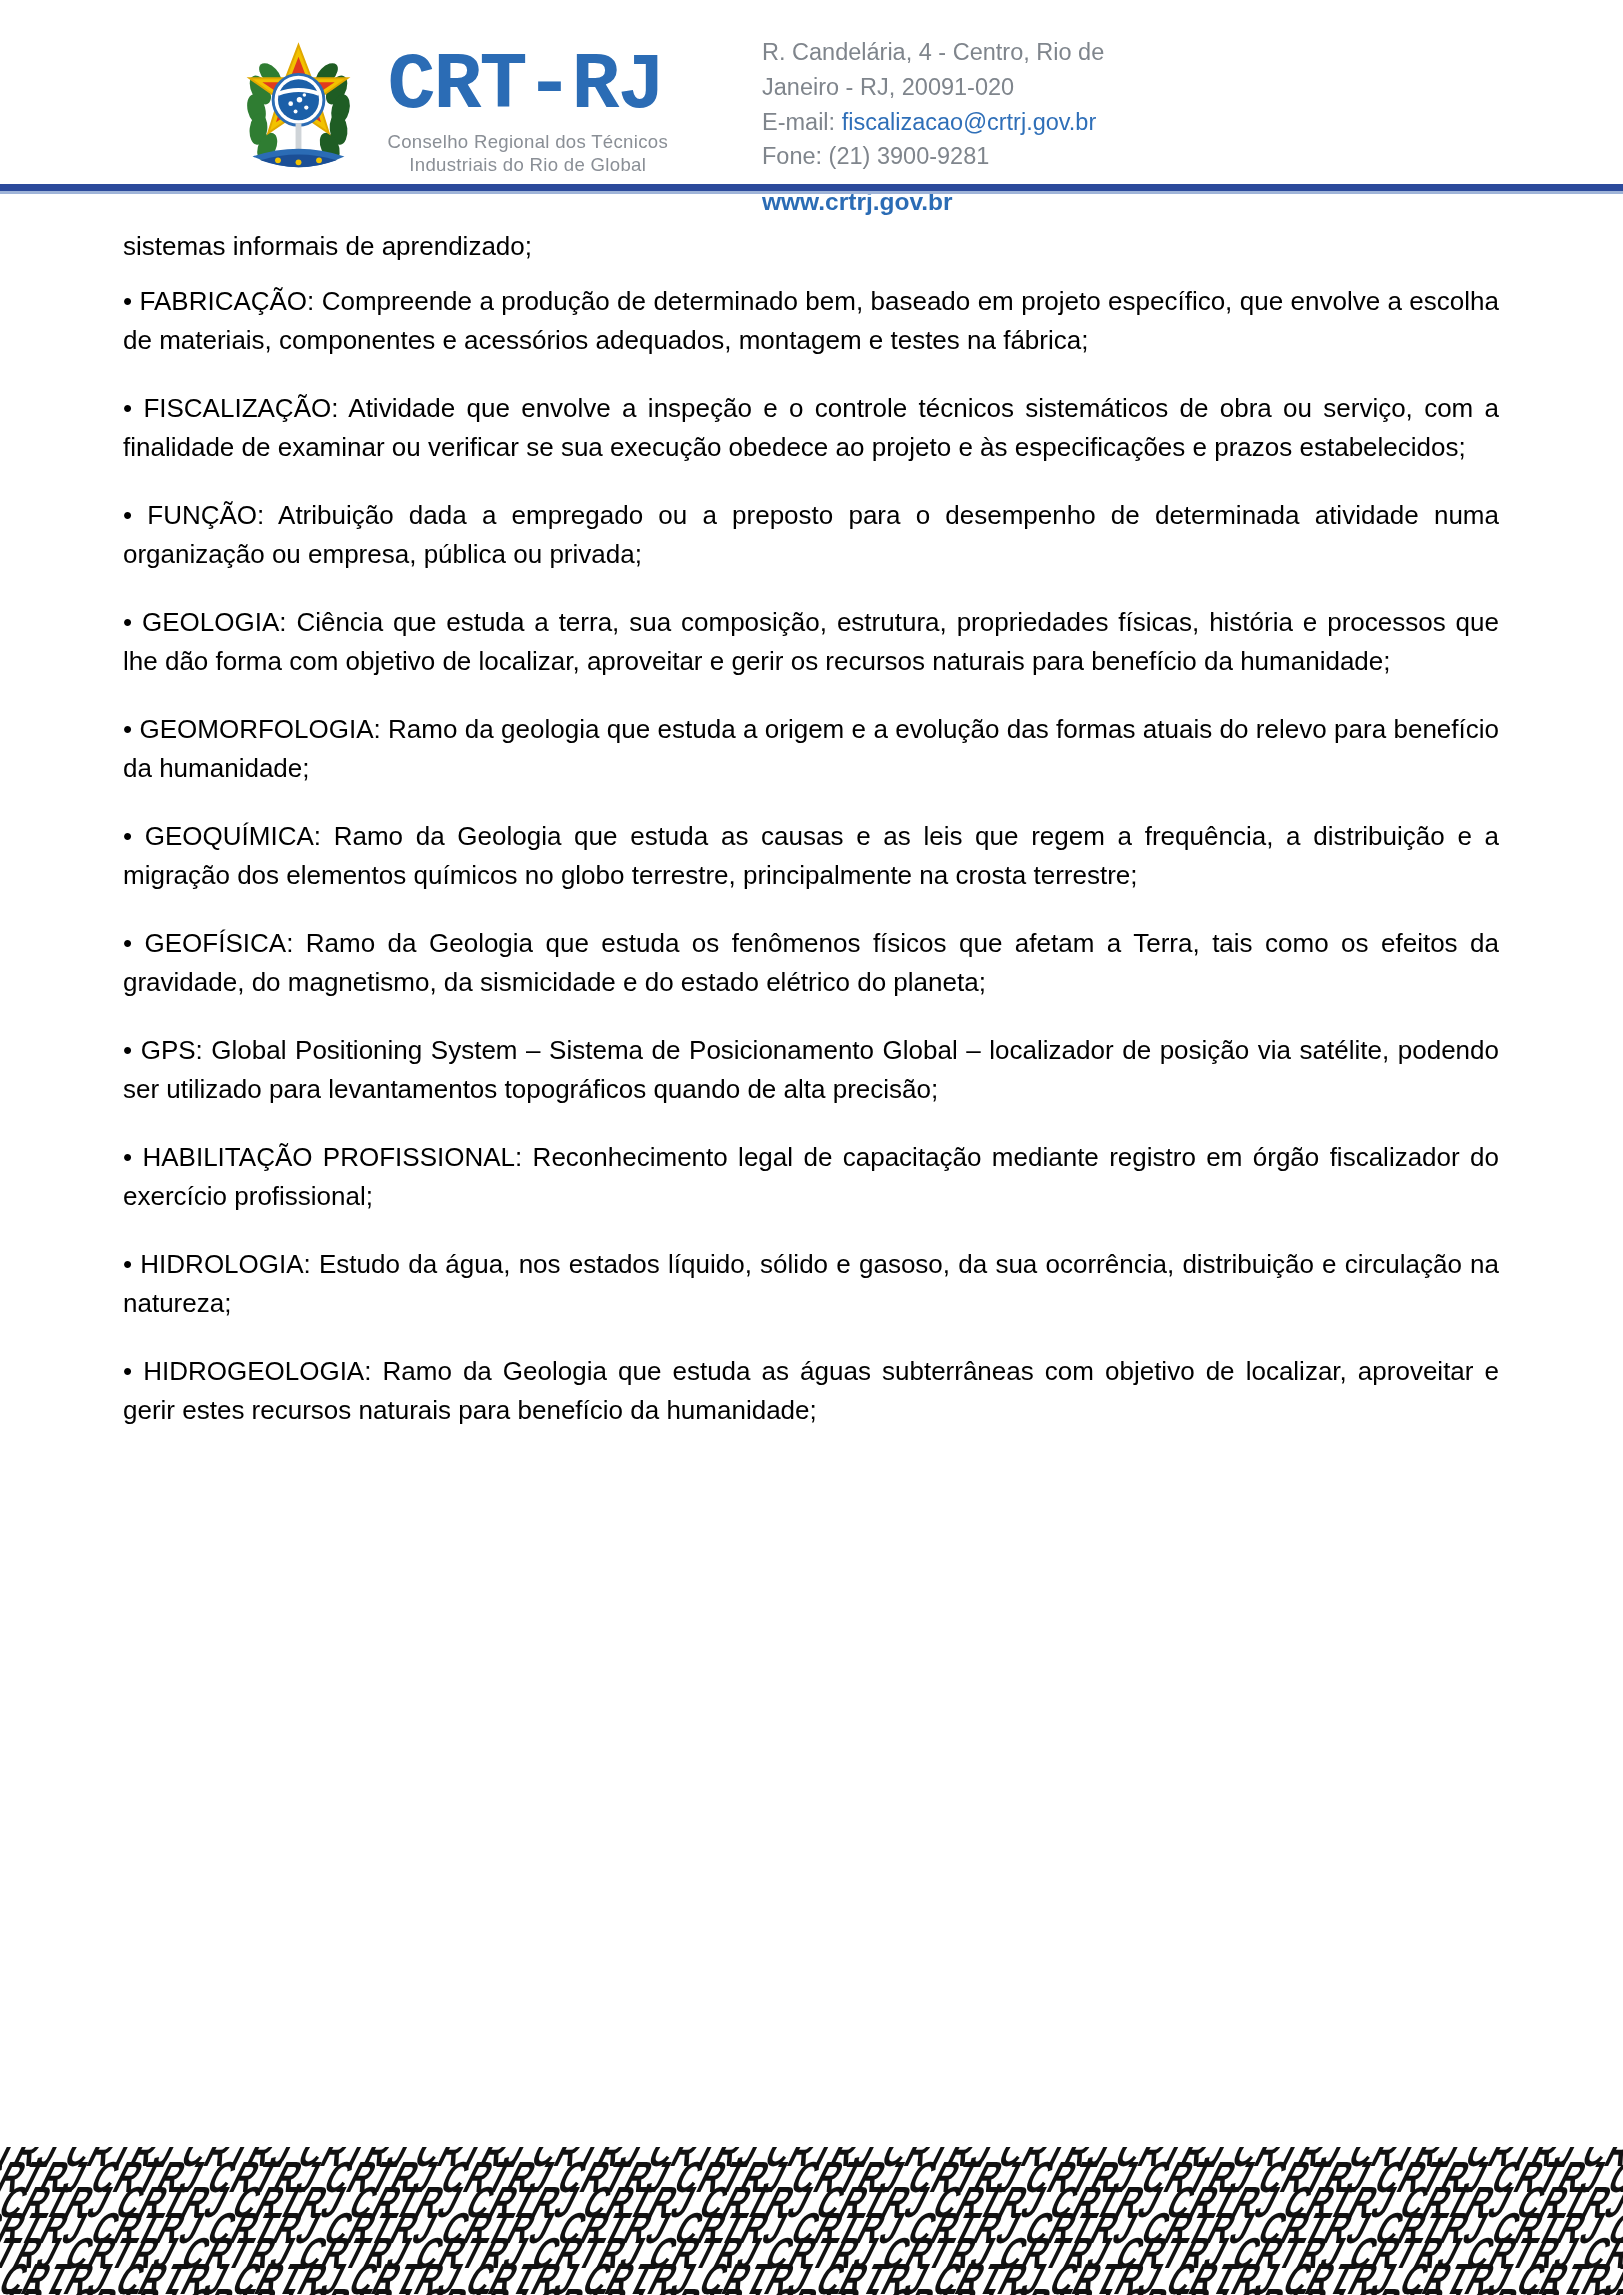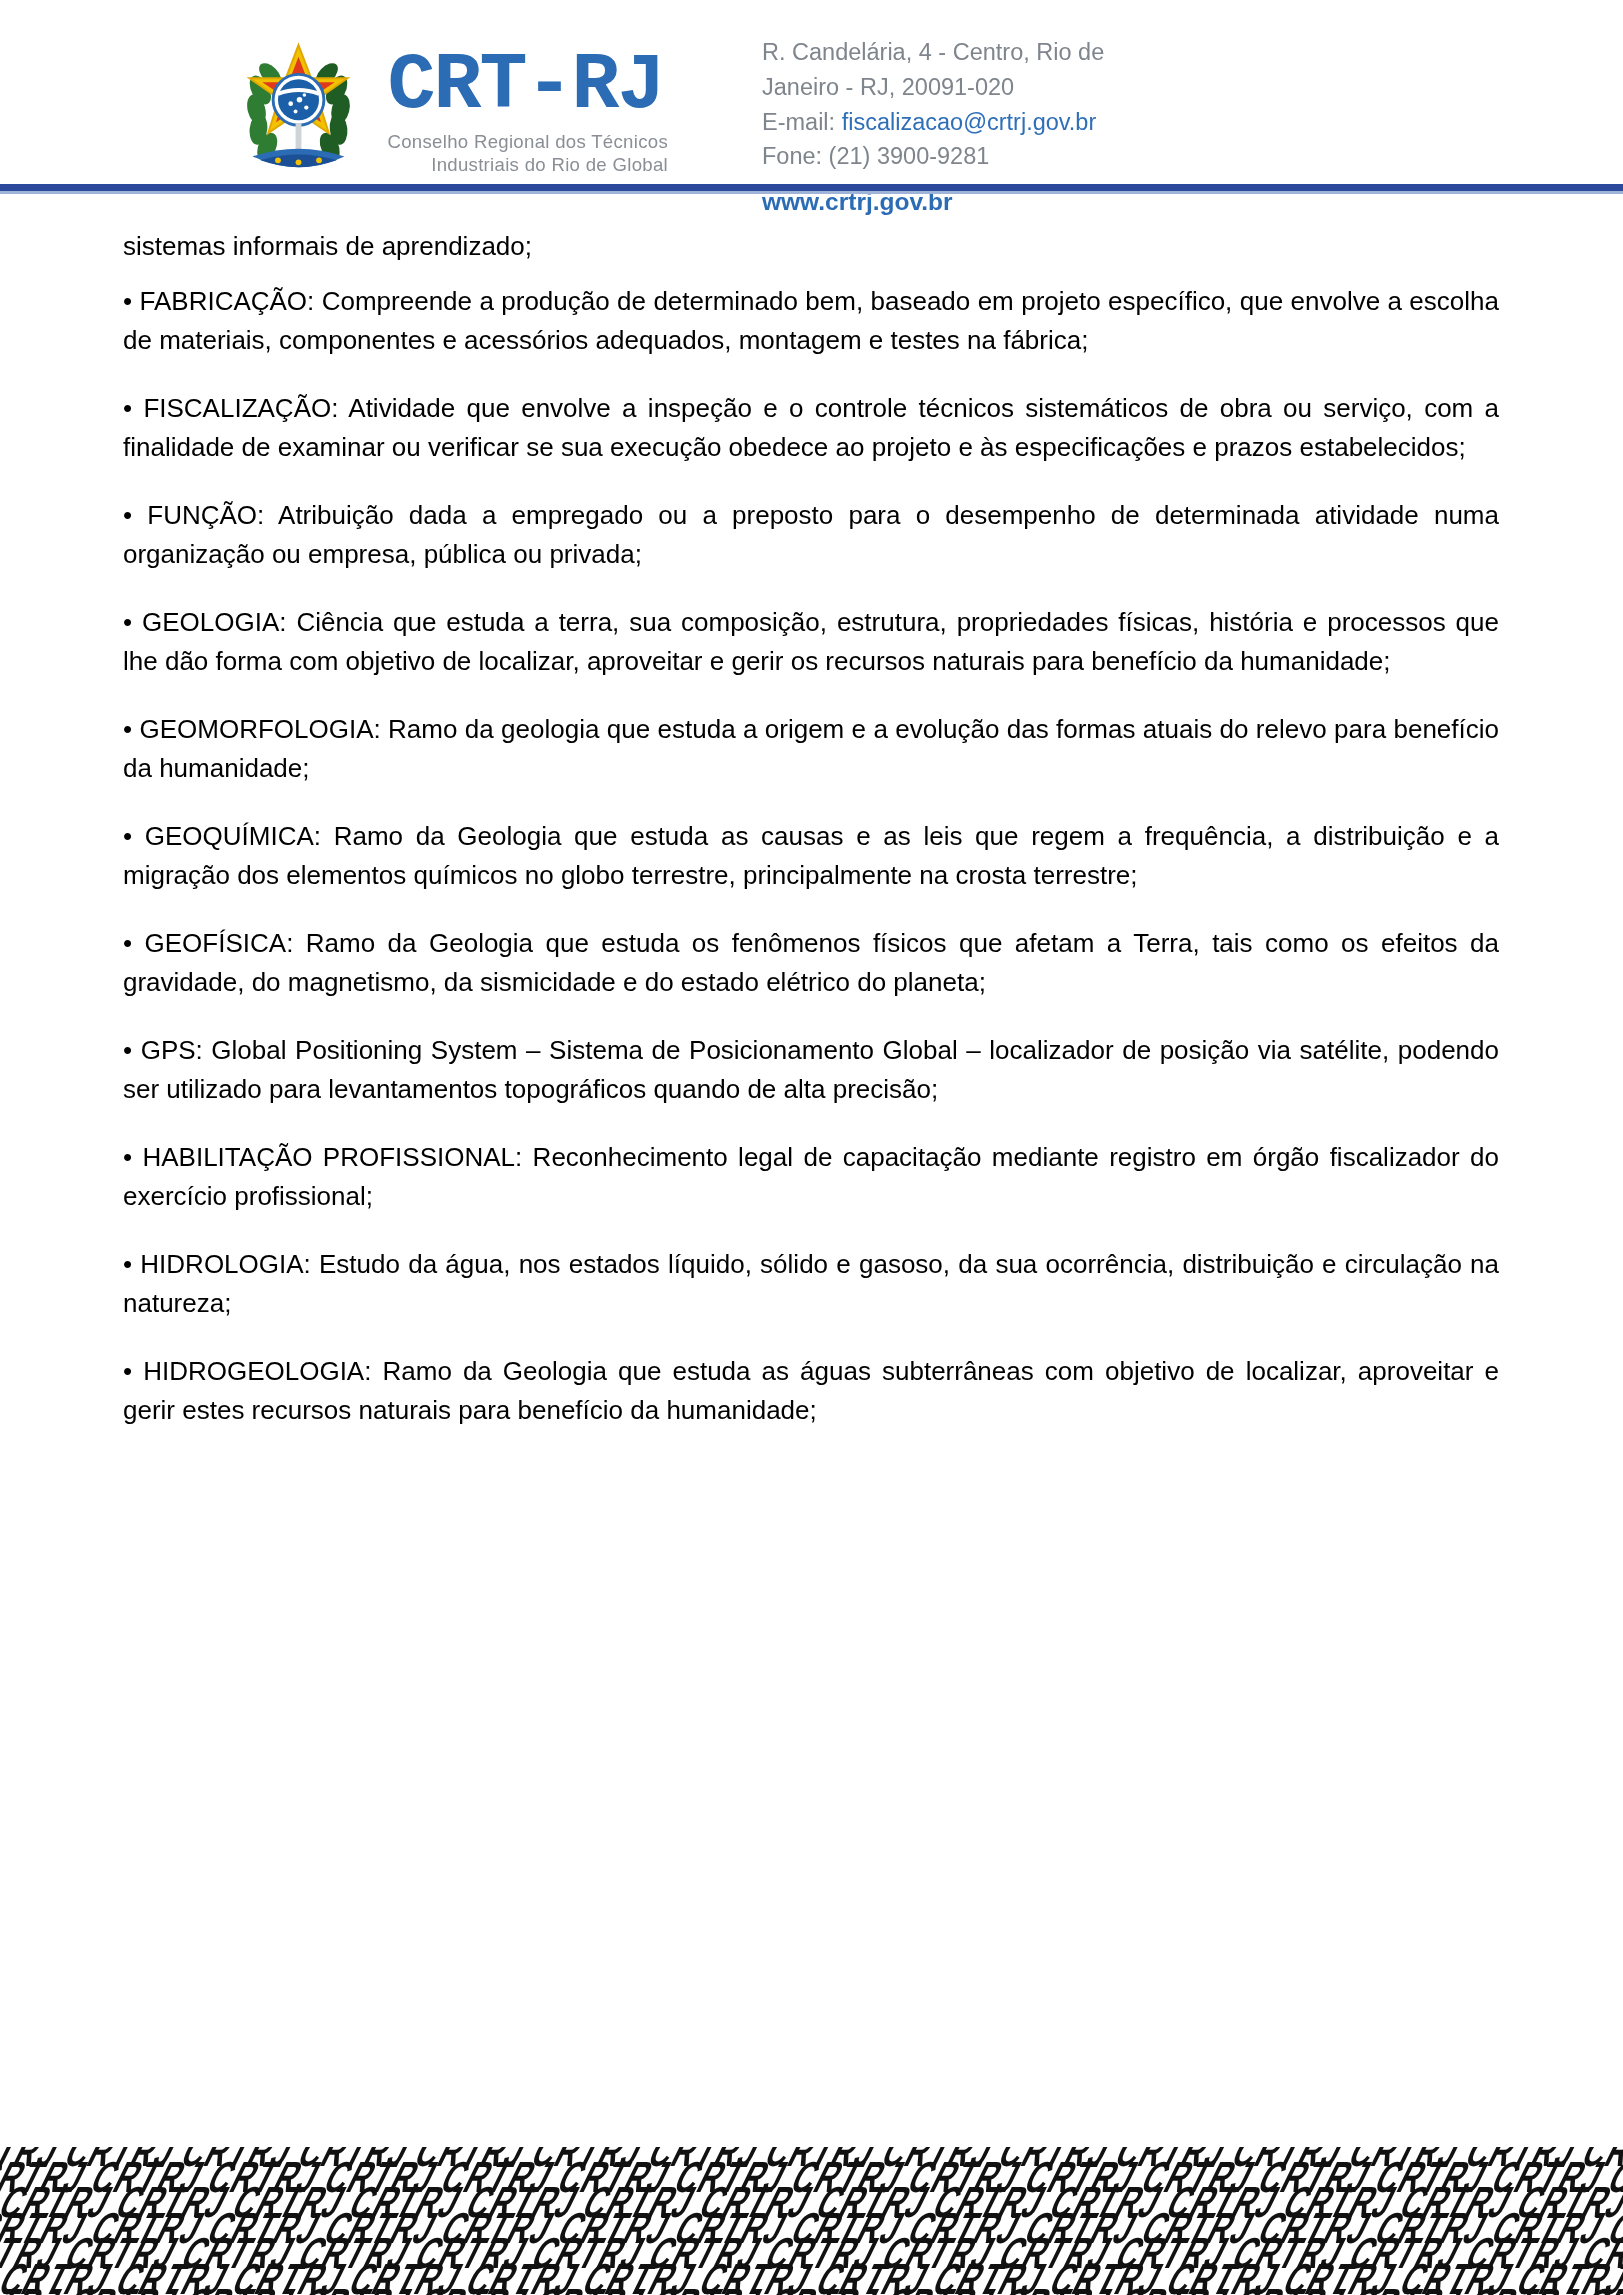--- a/index.html
+++ b/index.html
@@ -49,21 +49,21 @@
   .wordmark-main {
     font-family: Liberation Mono, monospace;
     font-size: 80px;
     font-weight: bold;
     letter-spacing: -2px;
     color: #2b6cb5;
     line-height: 0.95;
   }
   .wordmark-sub {
     margin-top: 5.9px;
-    text-align: right;
+    text-align: center;
     color: #8a8f96;
     font-size: 18.6px;
     line-height: 1.25;
     letter-spacing: 0.3px;
   }
 
   .header-contact {
     margin-left: 94px;
     margin-top: 35px;
     color: #7f858c;

